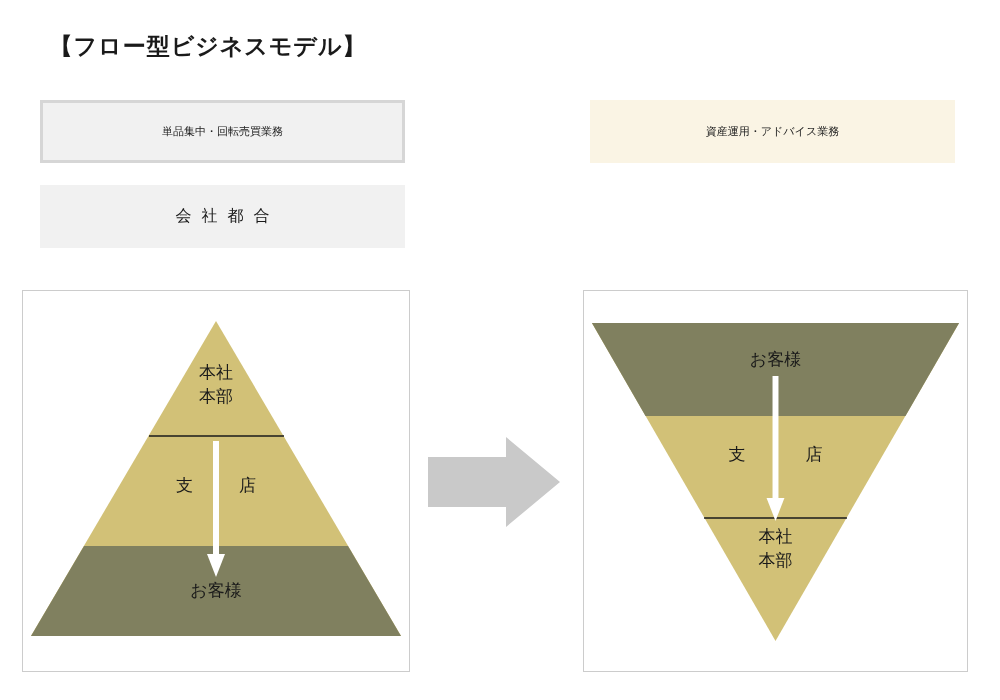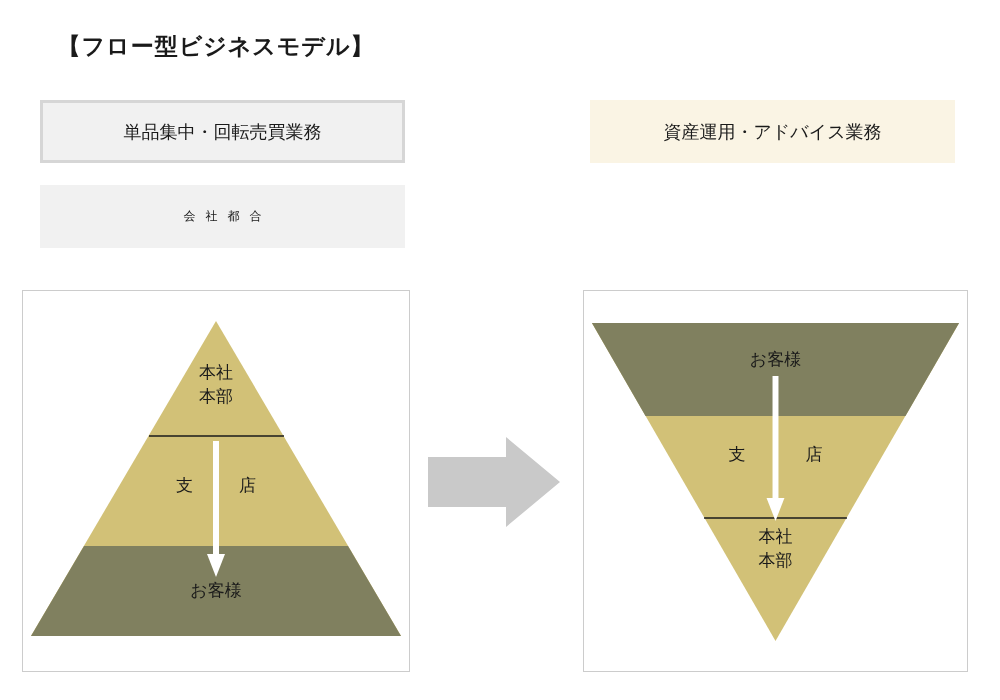--- a/index.html
+++ b/index.html
@@ -16,40 +16,40 @@
     position: absolute;
     top: 30px;
     height: 32px;
     font-size: 23px;
     font-weight: bold;
     text-align: center;
     letter-spacing: 1px;
     line-height: 32px;
     white-space: nowrap;
   }
-  .title.left  { left: 22px;  width: 388px; }
+  .title.left  { left: 14px;  width: 388px; }
   .title.right { left: 583px; width: 385px; }
 
   .box {
     position: absolute;
     width: 365px;
     height: 63px;
     display: flex;
     align-items: center;
     justify-content: center;
-    font-size: 18px;
+    font-size: 11px;
     white-space: nowrap;
   }
   .box.gray-bordered {
     background: var(--box-gray, #f1f1f1);
     border: 3px solid var(--box-gray-border, #d6d6d6);
   }
   .box.gray { background: var(--box-gray, #f1f1f1); }
   .box.cream { background: var(--box-cream, #faf4e4); }
-  .box.stance { font-size: 12px; letter-spacing: 10px; padding-left: 10px; }
+  .box.stance { font-size: 16px; letter-spacing: 10px; padding-left: 10px; }
 
   .pos-l { left: 40px; }
   .pos-r { left: 590px; }
   .row1 { top: 100px; }
   .row2 { top: 185px; }
 
   .diagram {
     position: absolute;
     top: 290px;
     width: 388px;

